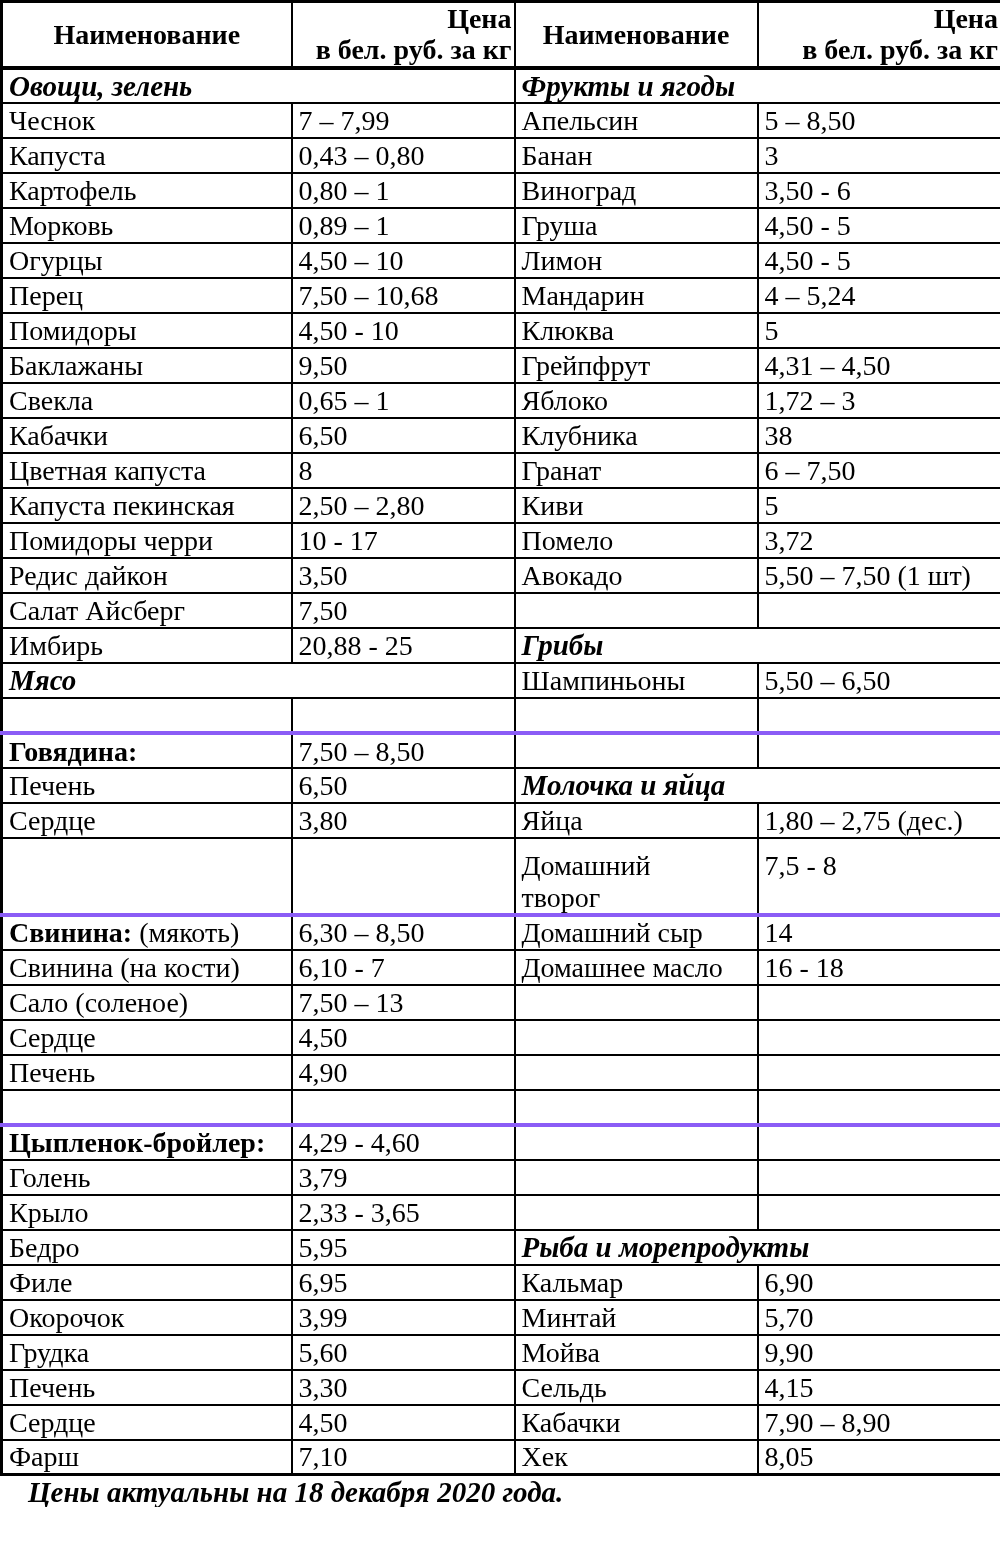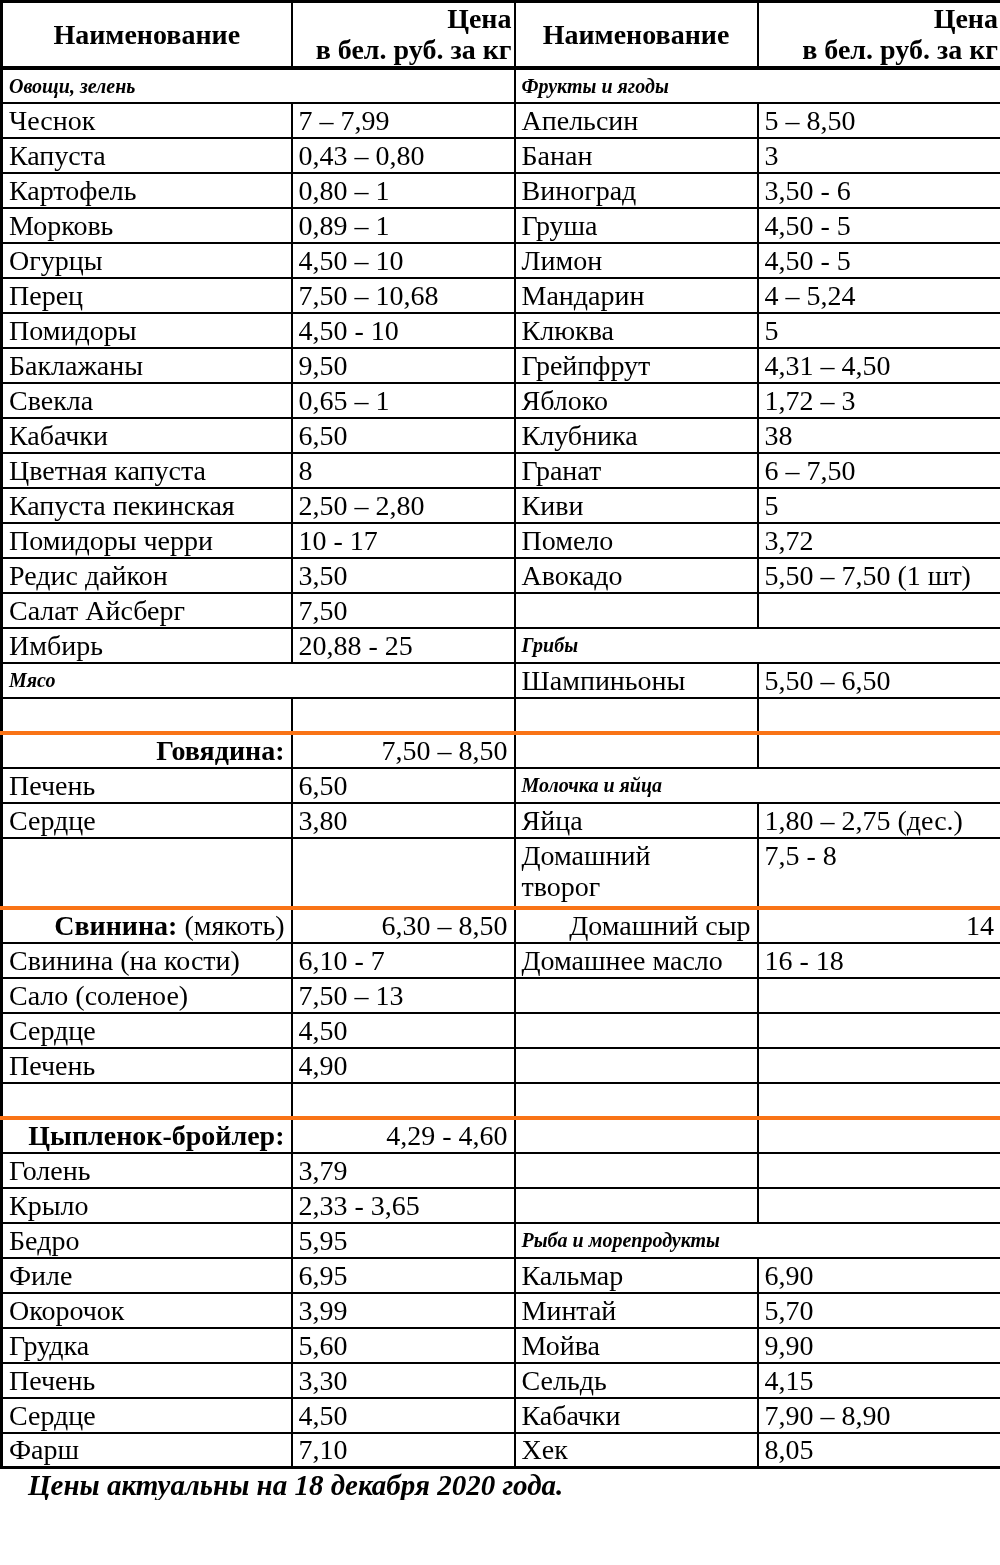--- a/index.html
+++ b/index.html
@@ -25,29 +25,29 @@
     font-size: 28px;
     font-weight: bold;
     text-align: center;
     height: 60px;
     border-bottom: 4px solid #000;
     padding: 0 2px;
   }
   thead th span { display: block; text-align: right; }
   tbody tr { height: 35px; }
   tbody tr.tall { height: 70px; }
-  tbody tr.tall td { vertical-align: top; padding-top: 1px; }
-  tbody tr.thick-top td { border-top: 4px solid #f97316; text-align: right; }
+  tbody tr.tall td { vertical-align: top; padding-top: 11px; }
+  tbody tr.thick-top td { border-top: 4px solid #8b5cf6; }
   td.name, td.price {
     font-size: 28px;
     white-space: pre-line;
   }
   td.name b, td.price b { font-weight: bold; }
   td.sec {
-    font-size: 20px;
+    font-size: 29px;
     font-weight: bold;
     font-style: italic;
   }
   .footer-note {
     font-size: 29px;
     font-weight: bold;
     font-style: italic;
     padding: 2px 0 0 28px;
     line-height: 1.0;
   }

